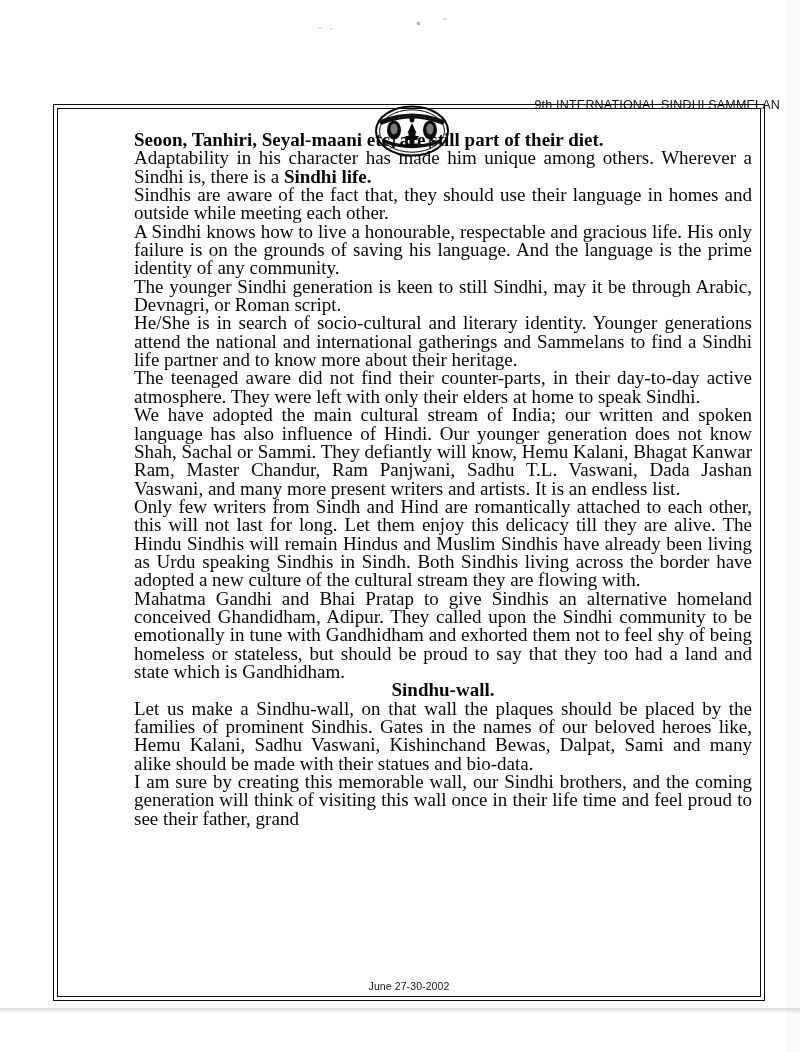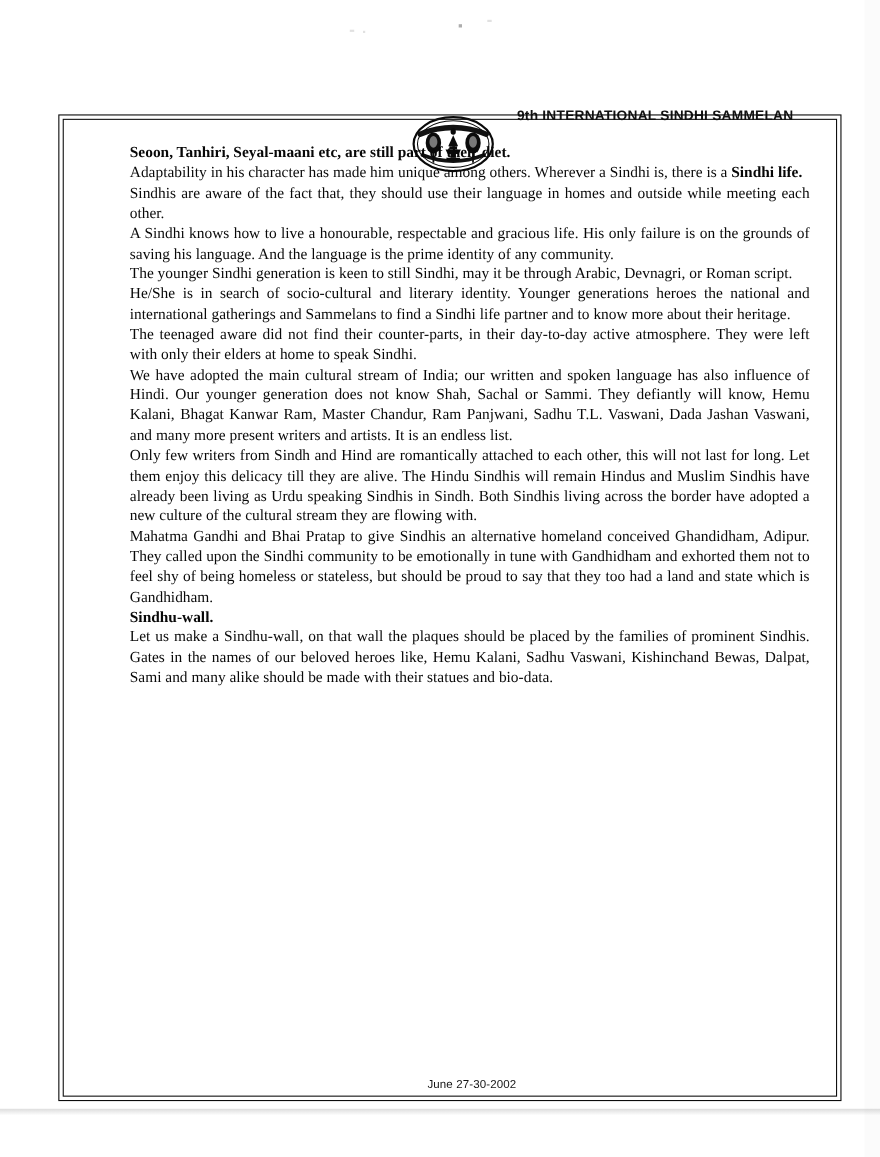--- a/index.html
+++ b/index.html
@@ -36,23 +36,24 @@
     left: 374px;
     top: 59px;
     width: 76px;
     height: 52px;
   }
   #header-title {
     position: absolute;
     left: 470px;
     top: 52px;
     width: 310px;
+    text-align: right;
     font-family: "Liberation Sans", sans-serif;
     font-size: 12.5px;
-    font-weight: 700;
+    font-weight: 400;
     letter-spacing: 0.2px;
     color: #121212;
     white-space: nowrap;
   }
 
   
   #page-frame {
     position: absolute;
     left: 53px;
     top: 104px;
@@ -67,55 +68,54 @@
     top: 3px;
     right: 3px;
     bottom: 3px;
     border: 1px solid #101010;
     box-sizing: border-box;
   }
 
   
   #content-column {
     position: absolute;
-    left: 118px;
+    left: 134px;
     top: 131px;
     width: 618px;
-    font-size: 14px;
+    font-size: 19px;
     line-height: 18.35px;
     text-align: justify;
     text-justify: inter-word;
     color: #080808;
   }
   .para {
     margin: 0;
     text-align: justify;
     text-justify: inter-word;
   }
   .para.bold-lead {
     font-weight: bold;
   }
   .para.heading {
     font-weight: bold;
-    text-align: left;
+    text-align: center;
   }
   .para b { font-weight: bold; }
 
   
   #page-footer {
     position: absolute;
     left: 53px;
     top: 980px;
     width: 712px;
     text-align: center;
     font-family: "Liberation Sans", sans-serif;
     font-size: 10.5px;
     color: #141414;
     letter-spacing: 0.1px;
-    padding-left: 20px;
   }
 
   
   .scan-speck {
     position: absolute;
     background: #c9c9c9;
     opacity: 0.55;
   }
   #scan-edge-right {
     position: absolute;
@@ -177,25 +177,26 @@
   <div id="page-frame">
     <div id="page-frame-inner"></div>
   </div>
 
   <div id="content-column">
       <p class="para bold-lead">Seoon, Tanhiri, Seyal-maani etc, are still part of their diet.</p>
       <p class="para">Adaptability in his character has made him unique among others.  Wherever a Sindhi is, there is a <b>Sindhi life.</b></p>
       <p class="para">Sindhis are aware of the fact that, they should use their language in homes and outside while meeting each other.</p>
       <p class="para">A Sindhi knows how to live a honourable, respectable and gracious life.  His only failure is on the grounds of saving his language.  And the language is the prime identity of any community.</p>
       <p class="para">The younger Sindhi generation is keen to still Sindhi, may it be through Arabic, Devnagri, or Roman script.</p>
-      <p class="para">He/She is in search of socio-cultural and literary identity.  Younger generations heroes the national and international gatherings and Sammelans to find a Sindhi life partner and to know more about their heritage.</p>
+      <p class="para">He/She is in search of socio-cultural and literary identity.  Younger generations attend the national and international gatherings and Sammelans to find a Sindhi life partner and to know more about their heritage.</p>
       <p class="para">The teenaged aware did not find their counter-parts, in their day-to-day active atmosphere. They were left with only their elders at home to speak Sindhi.</p>
       <p class="para">We have adopted the main cultural stream of India; our written and spoken language has also influence of Hindi.  Our younger generation does not know Shah, Sachal or Sammi.  They defiantly will know, Hemu Kalani, Bhagat Kanwar Ram, Master Chandur, Ram Panjwani, Sadhu T.L. Vaswani, Dada Jashan Vaswani, and many more present writers and artists.  It is an endless list.</p>
       <p class="para">Only few writers from Sindh and Hind are romantically attached to each other, this will not last for long.  Let them enjoy this delicacy till they are alive.  The Hindu Sindhis will remain Hindus and Muslim Sindhis have already been living as Urdu speaking Sindhis in Sindh. Both Sindhis living across the border have adopted a new culture of the cultural stream they are flowing with.</p>
       <p class="para">Mahatma Gandhi and Bhai Pratap to give Sindhis an alternative homeland conceived Ghandidham, Adipur.  They called upon the Sindhi community to be emotionally in tune with Gandhidham and exhorted them not to feel shy of being homeless or stateless, but should be proud to say that they too had a land and state which is Gandhidham.</p>
       <p class="para heading">Sindhu-wall.</p>
       <p class="para">Let us make a Sindhu-wall, on that wall the plaques should be placed by the families of prominent Sindhis.  Gates in the names of our beloved heroes like, Hemu Kalani, Sadhu Vaswani, Kishinchand Bewas, Dalpat, Sami and many alike should be made with their statues and bio-data.</p>
+      <p class="para">I am sure by creating this memorable wall, our Sindhi brothers, and the coming generation will think of visiting this wall once in their life time and feel proud to see their father, grand</p>
     </div>
 
   <div id="page-footer">June 27-30-2002</div>
 
   <div id="scan-edge-bottom"></div>
 </div>
 
 </body></html>

